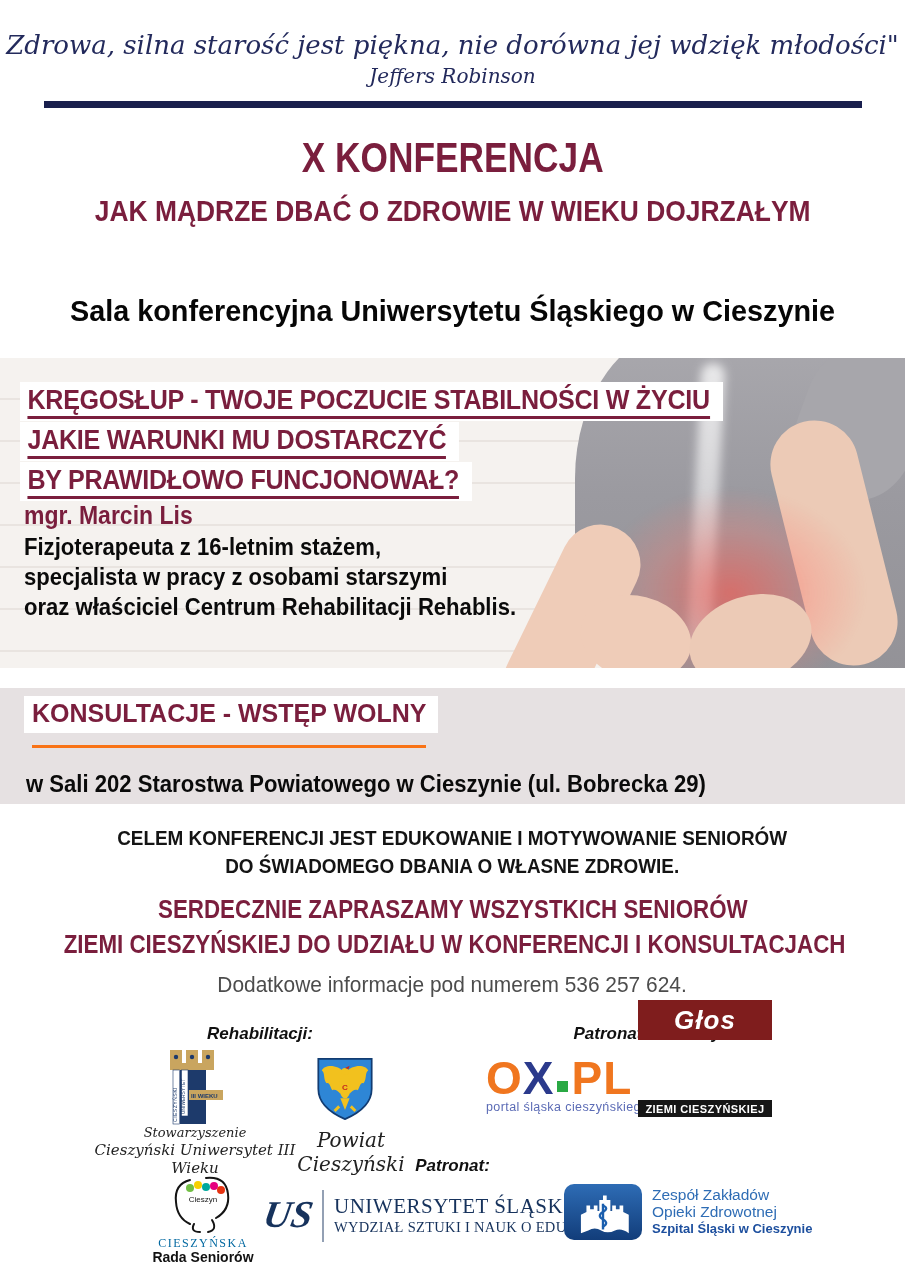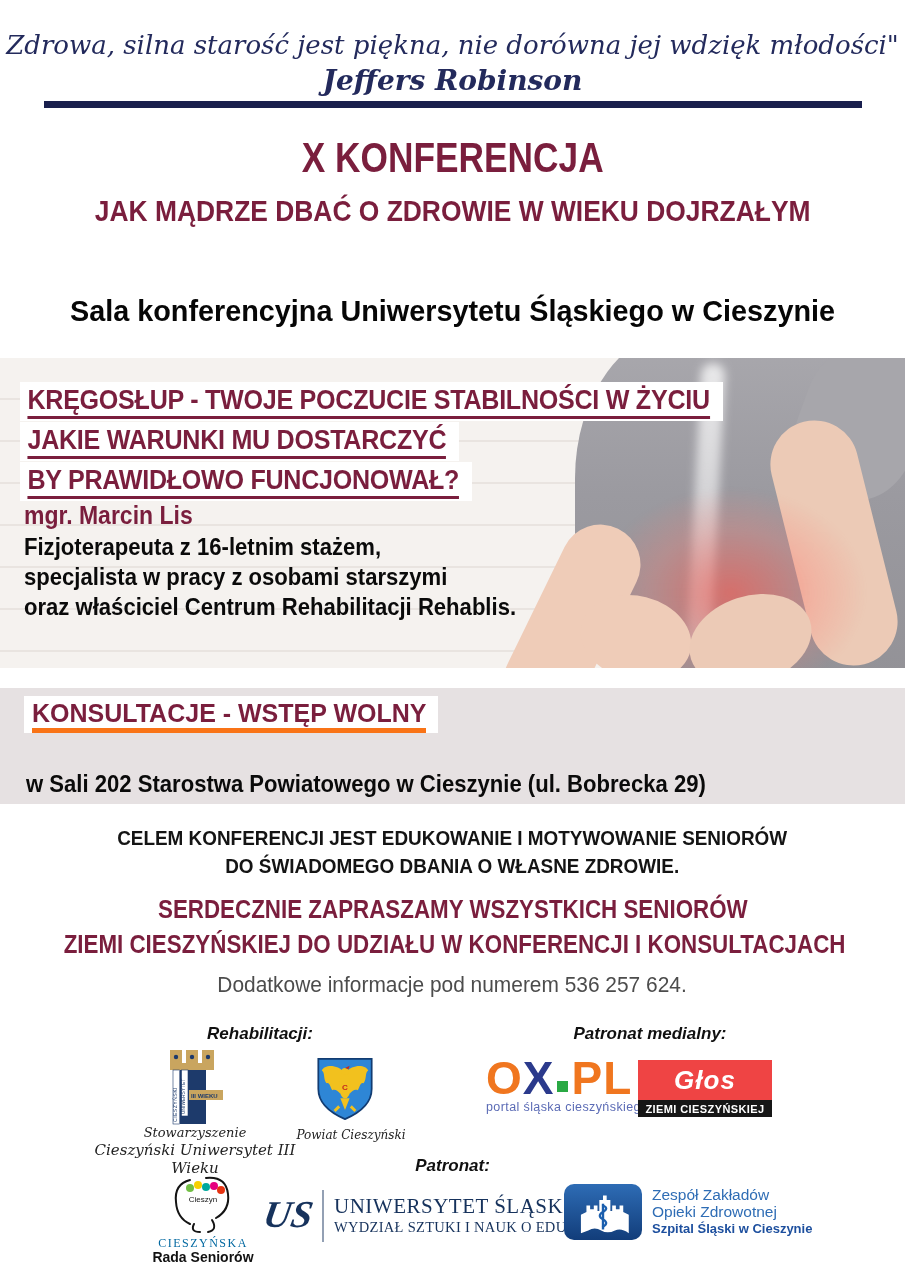--- a/index.html
+++ b/index.html
@@ -39,35 +39,35 @@
 
   .chips{position:absolute;left:20px;top:0;transform:scaleX(.93);transform-origin:left;}
   .chip{position:absolute;left:0;background:#ffffff;padding:3px 14px 5px 8px;white-space:nowrap;}
   .chip .u{font-size:27px;font-weight:800;color:#7a1e3d;border-bottom:3px solid #7a1e3d;padding-bottom:1px;letter-spacing:-.3px;}
   .speaker{font-size:25px;font-weight:800;}
   .bio{font-size:24px;font-weight:700;color:#0a0a0a;line-height:30px;}
 
   
   .band{position:absolute;top:688px;left:0;width:905px;height:116px;background:#e6e1e2;}
   .band .chip2{position:absolute;left:24px;top:8px;background:#ffffff;padding:3px 12px 5px 8px;white-space:nowrap;}
-  .band .chip2 .u{font-size:25px;font-weight:800;color:#7a1e3d;border-bottom:5px solid #f97316;padding-bottom:1px;}
+  .band .chip2 .u{font-size:25px;font-weight:800;color:#7a1e3d;border-bottom:3px solid #f97316;padding-bottom:18px;}
   .band .line{position:absolute;left:26px;font-size:24px;font-weight:700;color:#0a0a0a;white-space:nowrap;}
 
   .goal{font-size:21px;font-weight:800;color:#141414;}
   .invite{font-size:26px;font-weight:800;}
   .contact{font-size:22px;font-weight:400;color:#4c4c4c;}
 
   .sec-head{font-size:17px;font-weight:800;font-style:italic;color:#101010;}
 
   
   .script{font-family:"DejaVu Serif","Liberation Serif",serif;font-style:italic;color:#222222;}
   .ox-line{font-size:46px;font-weight:800;letter-spacing:1px;line-height:40px;white-space:nowrap;}
   .ox-sub{font-size:12.5px;color:#5b6bb5;letter-spacing:.4px;white-space:nowrap;}
   .ox-dot{display:inline-block;width:11px;height:11px;background:#2aa944;margin:0 3px 2px 3px;}
-  .glos-box{position:absolute;left:638px;top:1060px;width:134px;height:40px;background:#ef4444;
+  .glos-box{position:absolute;left:638px;top:1000px;width:134px;height:40px;background:#7f1d1d;
             display:flex;align-items:center;justify-content:center;}
   .glos-name{font-style:italic;font-weight:800;font-size:26px;color:#ffffff;letter-spacing:1px;}
   .glos-bar{position:absolute;left:638px;top:1100px;width:134px;height:17px;background:#161616;color:#fff;
             font-size:11px;font-weight:700;letter-spacing:.4px;display:flex;align-items:center;justify-content:center;white-space:nowrap;}
   .us-glyph{font-family:"Liberation Serif",serif;font-style:italic;font-weight:900;font-size:38px;color:#16325c;
             display:inline-block;transform:skewX(-10deg);}
   .us-div{position:absolute;left:322px;top:1190px;width:2px;height:52px;background:#93a0b4;}
   .us-name{font-family:"Liberation Serif",serif;font-size:21px;color:#16325c;letter-spacing:.5px;white-space:nowrap;}
   .us-fac{font-family:"Liberation Serif",serif;font-size:14.5px;color:#16325c;letter-spacing:.3px;white-space:nowrap;}
   .szp-box{position:absolute;left:564px;top:1184px;width:78px;height:56px;border-radius:10px;
@@ -76,21 +76,21 @@
   .szp-b{font-size:13px;font-weight:700;color:#1d4f9e;white-space:nowrap;}
   .rada-cap1{font-family:"Liberation Serif",serif;font-size:12px;letter-spacing:1.5px;color:#0369a1;}
   .rada-cap2{font-size:14px;font-weight:800;color:#111;}
 </style>
 </head>
 <body>
 
 <div class="poster">
 
   <div class="abs center quote" style="top:30px;font-size:26px;">Zdrowa, silna starość jest piękna, nie dorówna jej wdzięk młodości"</div>
-  <div class="abs center quote" style="top:64px;font-size:28px;font-weight:bold;">Jeffers Robinson</div>
+  <div class="abs center quote" style="top:64px;font-size:20px;">Jeffers Robinson</div>
   <div class="abs rule" style="top:101px;left:44px;width:818px;height:7px;"></div>
 
   <div class="abs center maroon h-main" style="top:134px;"><span class="cond">X KONFERENCJA</span></div>
   <div class="abs center maroon h-sub" style="top:194px;"><span class="cond" style="transform:scaleX(.88);">JAK MĄDRZE DBAĆ O ZDROWIE W WIEKU DOJRZAŁYM</span></div>
 
   <div class="abs center h-venue" style="top:294px;"><span class="cond" style="transform:scaleX(.96);">Sala konferencyjna Uniwersytetu Śląskiego w Cieszynie</span></div>
 
   <div class="photo">
     <div class="torso"></div>
     <div class="sleeve"></div>
@@ -158,21 +158,21 @@
       <path d="M50,28 C36,12 14,14 10,24 C16,28 12,38 18,46 C24,44 24,52 28,58 C34,56 38,60 42,64 L50,52 Z" fill="#f2c11e"></path>
       <path d="M50,28 C64,12 86,14 90,24 C84,28 88,38 82,46 C76,44 76,52 72,58 C66,56 62,60 58,64 L50,52 Z" fill="#f2c11e"></path>
       <ellipse cx="50" cy="52" rx="10" ry="20" fill="#f2c11e"></ellipse>
       <circle cx="50" cy="26" r="6" fill="#f2c11e"></circle>
       <path d="M50,20 l8,-4 -2,6 Z" fill="#c42b1f"></path>
       <path d="M42,72 L50,92 L58,72 Z" fill="#f2c11e"></path>
       <path d="M40,86 l-8,8 M60,86 l8,8" stroke="#f2c11e" stroke-width="5"></path>
       <text x="50" y="58" text-anchor="middle" font-size="14" font-weight="bold" fill="#c42b1f">C</text>
     </svg>
   </div>
-  <div class="abs script" style="left:276px;top:1128px;width:150px;text-align:center;font-size:12px;">Powiat Cieszyński</div>
+  <div class="abs script" style="left:276px;top:1128px;width:150px;text-align:center;font-size:20px;">Powiat Cieszyński</div>
 
   <div class="abs" style="left:486px;top:1058px;">
     <div class="ox-line">
       <span style="color:#f0761f;">O</span><span style="color:#2b3a8c;">X</span><span class="ox-dot"></span><span style="color:#f0761f;">PL</span>
     </div>
     <div class="ox-sub" style="margin-top:2px;">portal śląska cieszyńskiego</div>
   </div>
 
   <div class="glos-box">
     <span class="glos-name">Głos</span>

